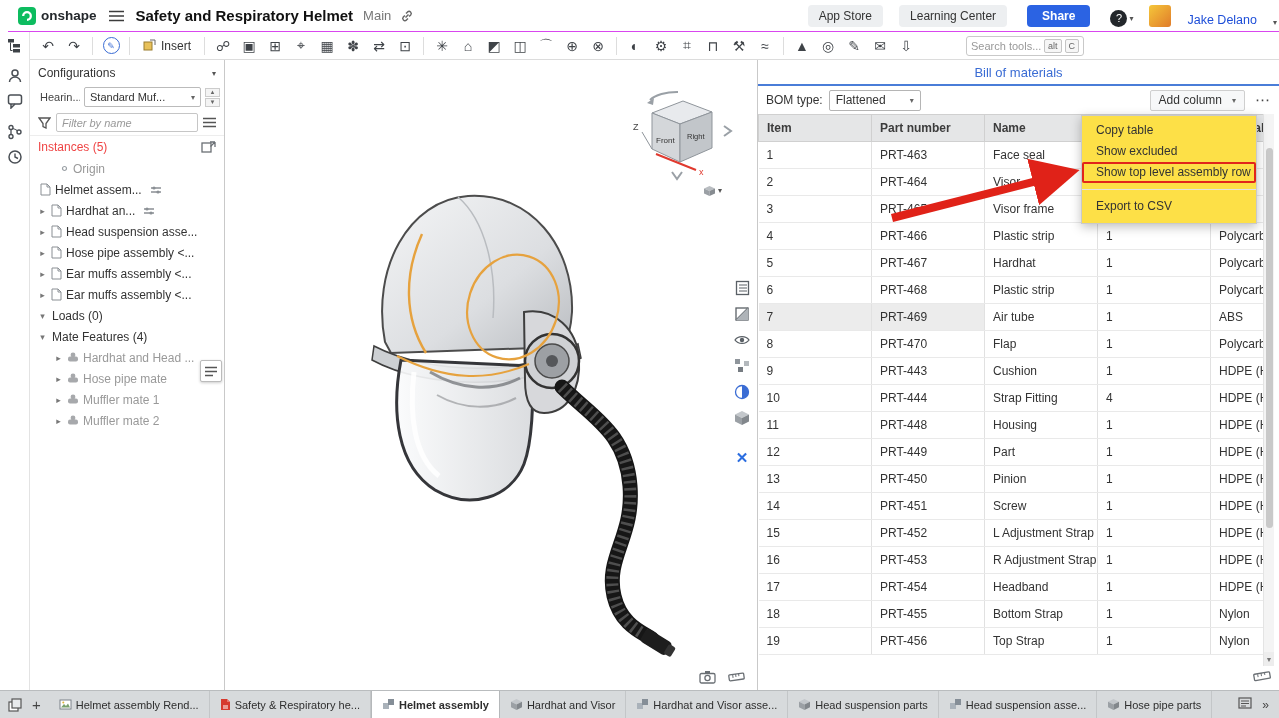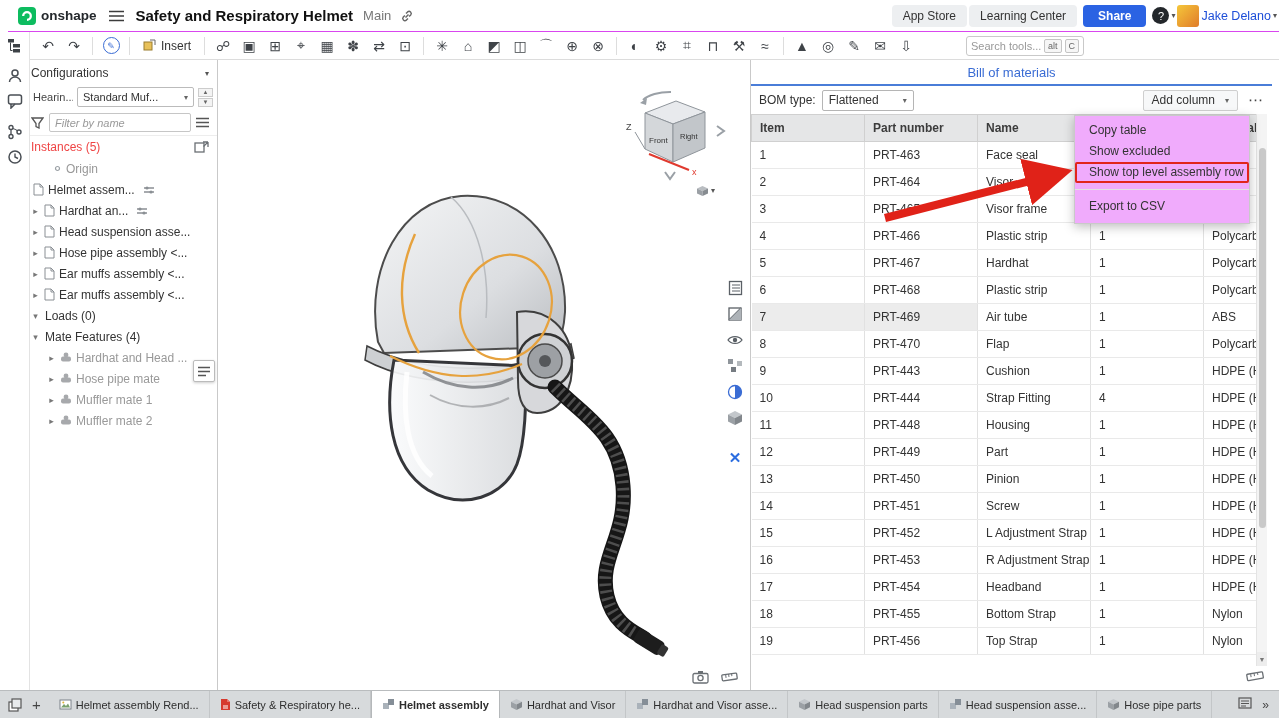--- a/index.html
+++ b/index.html
@@ -7,21 +7,21 @@
 button{font-family:inherit;cursor:pointer}
 input{font-family:inherit}
 
 
 .topbar{position:absolute;left:8px;top:0;width:1279px;height:32px;display:flex;align-items:center;padding:0 10px;border-bottom:1px solid #d946ef;background:#fff;z-index:60}
 .logo-text{font-weight:bold;font-size:13.5px;color:#24282c;margin:0 12px 0 5px}
 .menu-icon{margin-right:12px;display:inline-flex}
 .doc-title{font-size:15px;font-weight:700;color:#111}
 .workspace{font-size:13px;color:#777;margin-left:10px}
 .link-icon{margin-left:9px;display:inline-flex}
-.topbar-right{margin-left:auto;display:flex;align-items:center;gap:2px}
+.topbar-right{margin-left:auto;display:flex;align-items:flex-end;gap:16px}
 .pill{background:#edeff1;border:none;border-radius:4px;height:22px;padding:0 11px;font-size:12px;color:#333}
 .share-btn{background:#2b63e3;color:#fff;border:none;border-radius:4px;height:22px;padding:0 15px;font-size:12px;font-weight:bold;margin-left:4px}
 .help-wrap{display:inline-flex;align-items:center;gap:2px;margin-left:4px}
 .help-circle{width:17px;height:17px;border-radius:50%;background:#23272b;color:#fff;font-size:11px;display:inline-flex;align-items:center;justify-content:center}
 .caret{font-size:8px;color:#555}
 .avatar{width:22px;height:22px;border-radius:3px;background:linear-gradient(135deg,#f5c73a,#e07b2a);display:inline-block}
 .user-name{font-size:12.5px;color:#1d4ed8}
 
 
 .toolbar{position:absolute;left:30px;top:32px;width:1249px;height:28px;display:flex;align-items:center;gap:2px;padding:0 6px;border-bottom:1px solid #dcdcdc;background:#fff;z-index:50}
@@ -37,21 +37,21 @@
 
 .left-strip{position:absolute;left:0;top:32px;width:30px;height:658px;background:#fff;border-right:1px solid #e3e3e3;display:flex;flex-direction:column;align-items:center;z-index:55}
 .strip-btn{width:22px;height:22px;display:flex;align-items:center;justify-content:center;border:none;background:none}
 .strip-btn:nth-child(1){margin-top:2px}
 .strip-btn:nth-child(2){margin-top:9px}
 .strip-btn:nth-child(3){margin-top:3px}
 .strip-btn:nth-child(4){margin-top:9px}
 .strip-btn:nth-child(5){margin-top:3px}
 
 
-.main{position:absolute;left:23px;top:60px;width:1249px;height:630px;display:flex}
+.main{position:absolute;left:30px;top:60px;width:1249px;height:630px;display:flex}
 .left-panel{width:195px;flex:none;border-right:1px solid #c9c9c9;background:#fff;font-size:12px;position:relative}
 .viewport{width:532px;flex:none;position:relative;background:#fff}
 .bom-panel{width:522px;flex:none;border-left:1px solid #c9c9c9;position:relative;background:#fff}
 
 
 .config-header{height:24px;display:flex;align-items:center;padding:2px 8px 0;color:#333}
 .config-header .caret{margin-left:auto}
 .config-row{height:26px;display:flex;align-items:center;padding:0 4px 0 10px;gap:4px}
 .config-label{font-size:11px;color:#444;width:40px;overflow:hidden;white-space:nowrap;flex:none}
 .config-select{flex:1;height:20px;border:1px solid #bbb;border-radius:2px;display:flex;align-items:center;padding:0 5px;font-size:11px;color:#333;background:#fff;white-space:nowrap;overflow:hidden;min-width:0}
@@ -89,21 +89,21 @@
 .bom-controls-right{margin-left:auto;display:flex;align-items:center;gap:10px}
 .add-col{height:21px;border:1px solid #cfcfcf;background:#f7f8f9;border-radius:2px;font-size:12px;color:#333;display:flex;align-items:center;gap:6px;padding:0 8px}
 .more-btn{border:none;background:none;font-size:15px;color:#444;letter-spacing:1px;line-height:10px}
 .bom-table{position:absolute;left:0;top:54px;width:505px;border-collapse:collapse;table-layout:fixed;font-size:12px}
 .bom-table th{height:27px;background:#e5e6e7;font-weight:700;color:#3c3c3c;text-align:left;padding:0 8px;border:1px solid #d0d0d0;white-space:nowrap;overflow:hidden}
 .bom-table td{height:27px;padding:0 8px;border-right:1px solid #e1e1e1;border-bottom:1px solid #e9e9e9;white-space:nowrap;overflow:hidden;color:#333}
 .bom-table tbody tr:nth-child(7) td:nth-child(-n+2){background:#ececec}
 .v-scrollbar{position:absolute;left:505px;top:54px;width:11px;height:552px;background:#f4f4f4;border-left:1px solid #e4e4e4}
 .v-thumb{position:absolute;left:2px;top:34px;width:7px;height:380px;background:#c9c9c9;border-radius:4px}
 .v-down{position:absolute;left:0;bottom:0;width:10px;height:14px;font-size:7px;color:#777;display:flex;align-items:center;justify-content:center;background:#ededed;border:none;padding:0}
-.context-menu{position:absolute;left:323px;top:55px;width:176px;background:#f0abfc;border:1px solid #c9c9c9;box-shadow:0 3px 10px rgba(0,0,0,.25);padding:4px 0 6px;z-index:30}
+.context-menu{position:absolute;left:323px;top:55px;width:176px;background:#fde047;border:1px solid #c9c9c9;box-shadow:0 3px 10px rgba(0,0,0,.25);padding:4px 0 6px;z-index:30}
 .menu-item{height:21px;line-height:21px;padding:0 14px;font-size:12px;color:#333;white-space:nowrap}
 .menu-item.highlighted{outline:2px solid #e1251b;outline-offset:-2px;border-radius:2px}
 .menu-sep{height:1px;background:#e2e2e2;margin:6px 0}
 .red-arrow{position:absolute;left:120px;top:92px;z-index:40;pointer-events:none}
 .ruler-corner{position:absolute;right:8px;bottom:6px;display:inline-flex}
 
 
 .tabbar{position:absolute;left:0;top:690px;width:1279px;height:28px;background:#d7dadc;border-top:1px solid #b9bcbe;display:flex;align-items:stretch;z-index:60}
 .tab-tools{display:flex;align-items:center;gap:10px;padding:0 8px}
 .tab-tools button{border:none;background:none;display:flex;align-items:center;justify-content:center}

